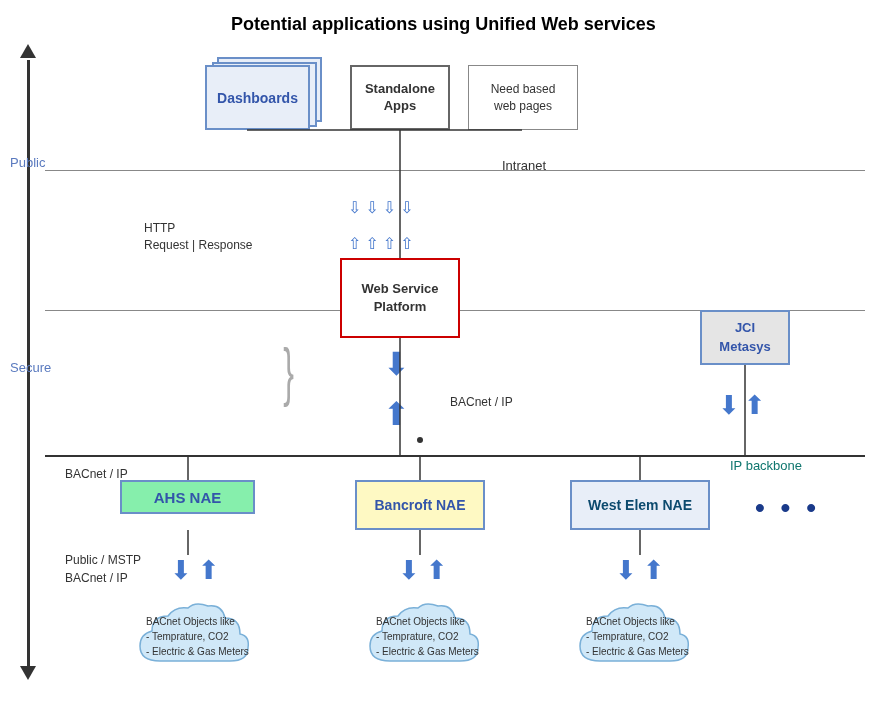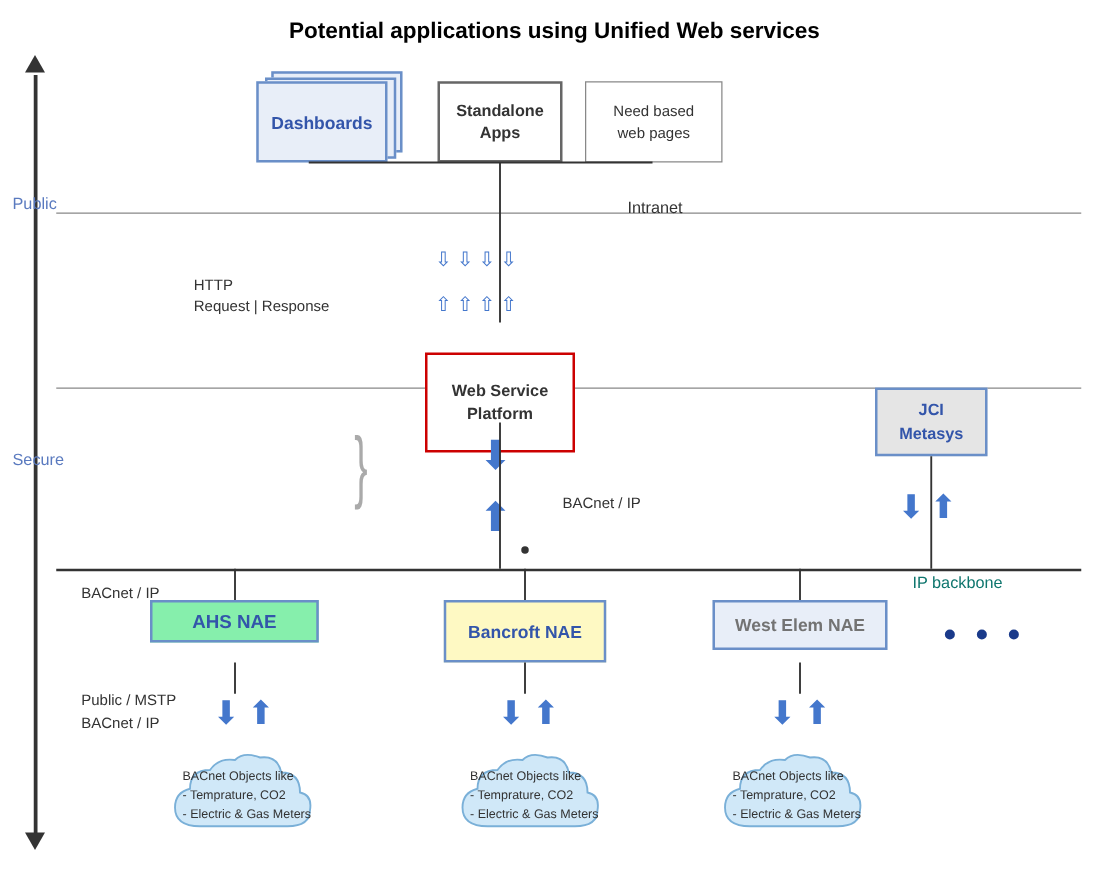--- a/index.html
+++ b/index.html
@@ -102,21 +102,21 @@
       left: 490px;
       top: 158px;
       font-size: 13px;
       color: #333;
       margin-left: 12px;
     }
 
     
     .http-label {
       position: absolute;
-      left: 155px;
+      left: 144px;
       top: 220px;
       font-size: 12px;
       color: #333;
       line-height: 1.4;
     }
 
     
     .box-dashboards {
       position: absolute;
       left: 195px;
@@ -202,21 +202,20 @@
       height: 80px;
       border: 2px solid #cc0000;
       background: #fff;
       display: flex;
       align-items: center;
       justify-content: center;
       font-size: 13px;
       font-weight: bold;
       color: #333;
       text-align: center;
-      margin-top: 24px;
     }
 
     
     .box-jci {
       position: absolute;
       left: 700px;
       top: 310px;
       width: 90px;
       height: 55px;
       border: 2px solid #6a8fc8;
@@ -265,29 +264,29 @@
       color: #3355aa;
       text-align: center;
     }
 
     
     .box-westelem {
       position: absolute;
       left: 570px;
       top: 480px;
       width: 140px;
-      height: 40px;
+      height: 50px;
       border: 2px solid #6a8fc8;
       background: #e8eef8;
       display: flex;
       align-items: center;
       justify-content: center;
       font-size: 14px;
       font-weight: bold;
-      color: #737373;
+      color: #0c4a6e;
       text-align: center;
     }
 
     
     .dots {
       position: absolute;
       left: 755px;
       top: 492px;
       font-size: 28px;
       color: #1a3a8a;

